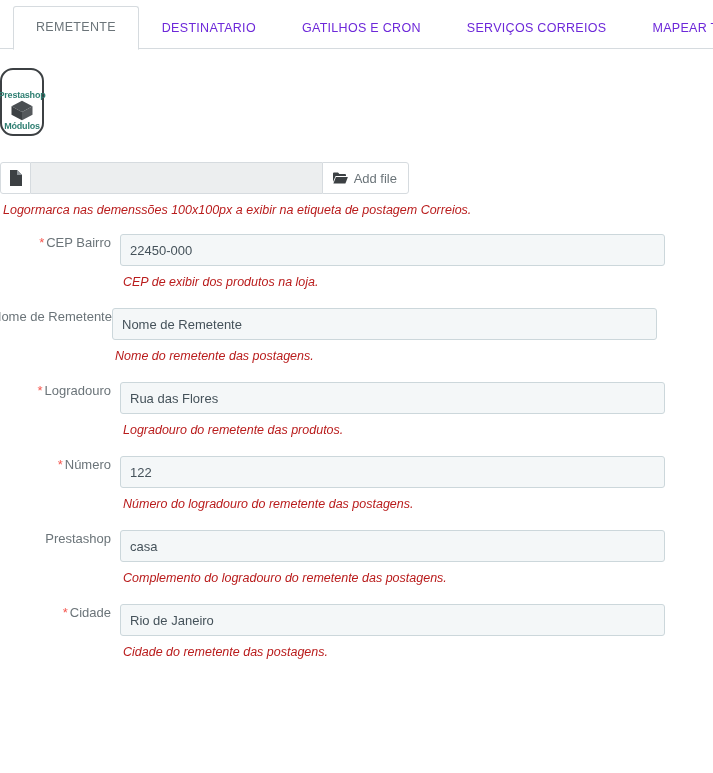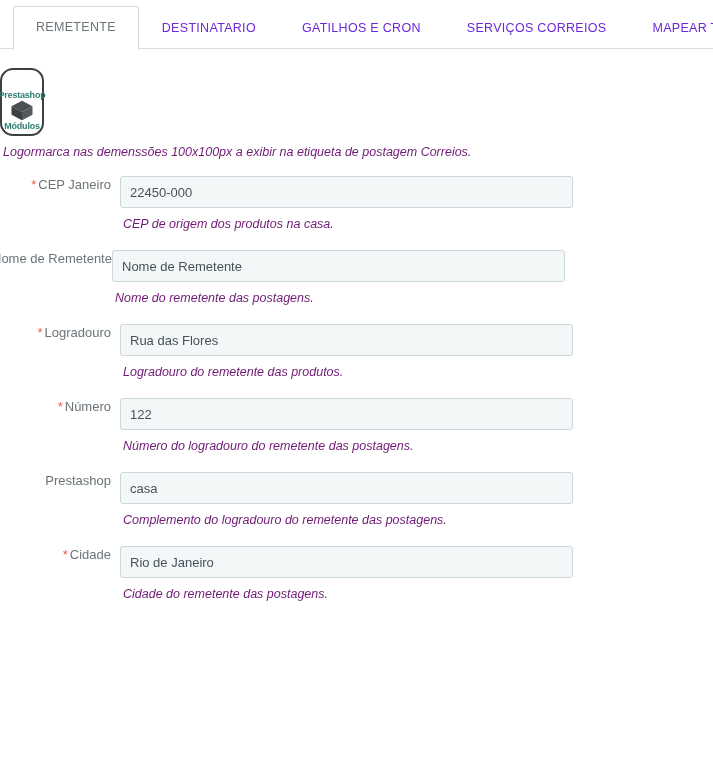--- a/index.html
+++ b/index.html
@@ -159,38 +159,38 @@
     font-size: 13px;
     color: #6b7479;
     cursor: pointer;
     box-sizing: border-box;
     white-space: nowrap;
   }
 
   
   .input {
     display: block;
-    width: 453px;
+    width: 545px;
     height: 32px;
     box-sizing: border-box;
     border: 1px solid #ccd7db;
     border-radius: 3px;
     background: #f4f7f8;
     padding: 0 9px;
     font-family: "Liberation Sans", sans-serif;
     font-size: 13px;
     color: #45525a;
     outline: none;
   }
   .input::placeholder { color: #9aa5ab; }
 
   .hint {
     font-size: 12.5px;
     font-style: italic;
-    color: #701a75;
+    color: #b91c1c;
     line-height: 16px;
     padding: 8px 0 0 3px;
     margin-bottom: 18px;
   }
   .hint.logo-hint { margin-bottom: 16px; }
 </style>
 </head>
 <body>
 
 <div class="tabbar">
@@ -210,31 +210,47 @@
       <div class="logo-box">
         <span class="logo-text">Prestashop</span>
         <svg class="logo-cube" viewBox="0 0 34 30">
           <polygon points="17,1 32,9 17,17 2,9" fill="#4a4f52"></polygon>
           <polygon points="2,9 17,17 17,29 2,21" fill="#3c4043"></polygon>
           <polygon points="32,9 17,17 17,29 32,21" fill="#55595c"></polygon>
         </svg>
         <span class="logo-text">Módulos</span>
       </div>
 
+      <div class="filegroup">
+        <div class="file-icon-box">
+          <svg width="13" height="16" viewBox="0 0 13 16">
+            <path d="M1 0h7l5 5v11H1z" fill="#3c4043"></path>
+            <path d="M8 0l5 5H8z" fill="#8f959a"></path>
+          </svg>
+        </div>
+        <input class="file-field" type="text" readonly="" value="" style="">
+        <button class="add-file-btn">
+          <svg width="15" height="12" viewBox="0 0 15 12">
+            <path d="M0 1.5A1 1 0 011 .5h4l1.4 1.6H12a1 1 0 011 1v1H2.6L0 10z" fill="#3c4043"></path>
+            <path d="M2.9 5h12L12.4 11.5H0.4z" fill="#3c4043"></path>
+          </svg>
+          <span>Add file</span>
+        </button>
+      </div>
 
       <div class="hint logo-hint">Logormarca nas demenssões 100x100px a exibir na etiqueta de postagem Correios.</div>
     </div>
   </div>
 
   <div id="field-rows">
       <div class="row">
-        <div class="label-col"><span class="req">*</span><span>CEP Janeiro</span></div>
+        <div class="label-col"><span class="req">*</span><span>CEP Bairro</span></div>
         <div class="field-col">
           <input class="input" type="text" placeholder="CEP Origem" value="22450-000" style="">
-          <div class="hint">CEP de origem dos produtos na casa.</div>
+          <div class="hint">CEP de exibir dos produtos na loja.</div>
         </div>
       </div>
       <div class="row">
         <div class="label-col narrow-overflow"><span>Nome de Remetente</span></div>
         <div class="field-col">
           <input class="input" type="text" placeholder="Nome de Remetente" value="Nome de Remetente" style="">
           <div class="hint">Nome do remetente das postagens.</div>
         </div>
       </div>
       <div class="row">

